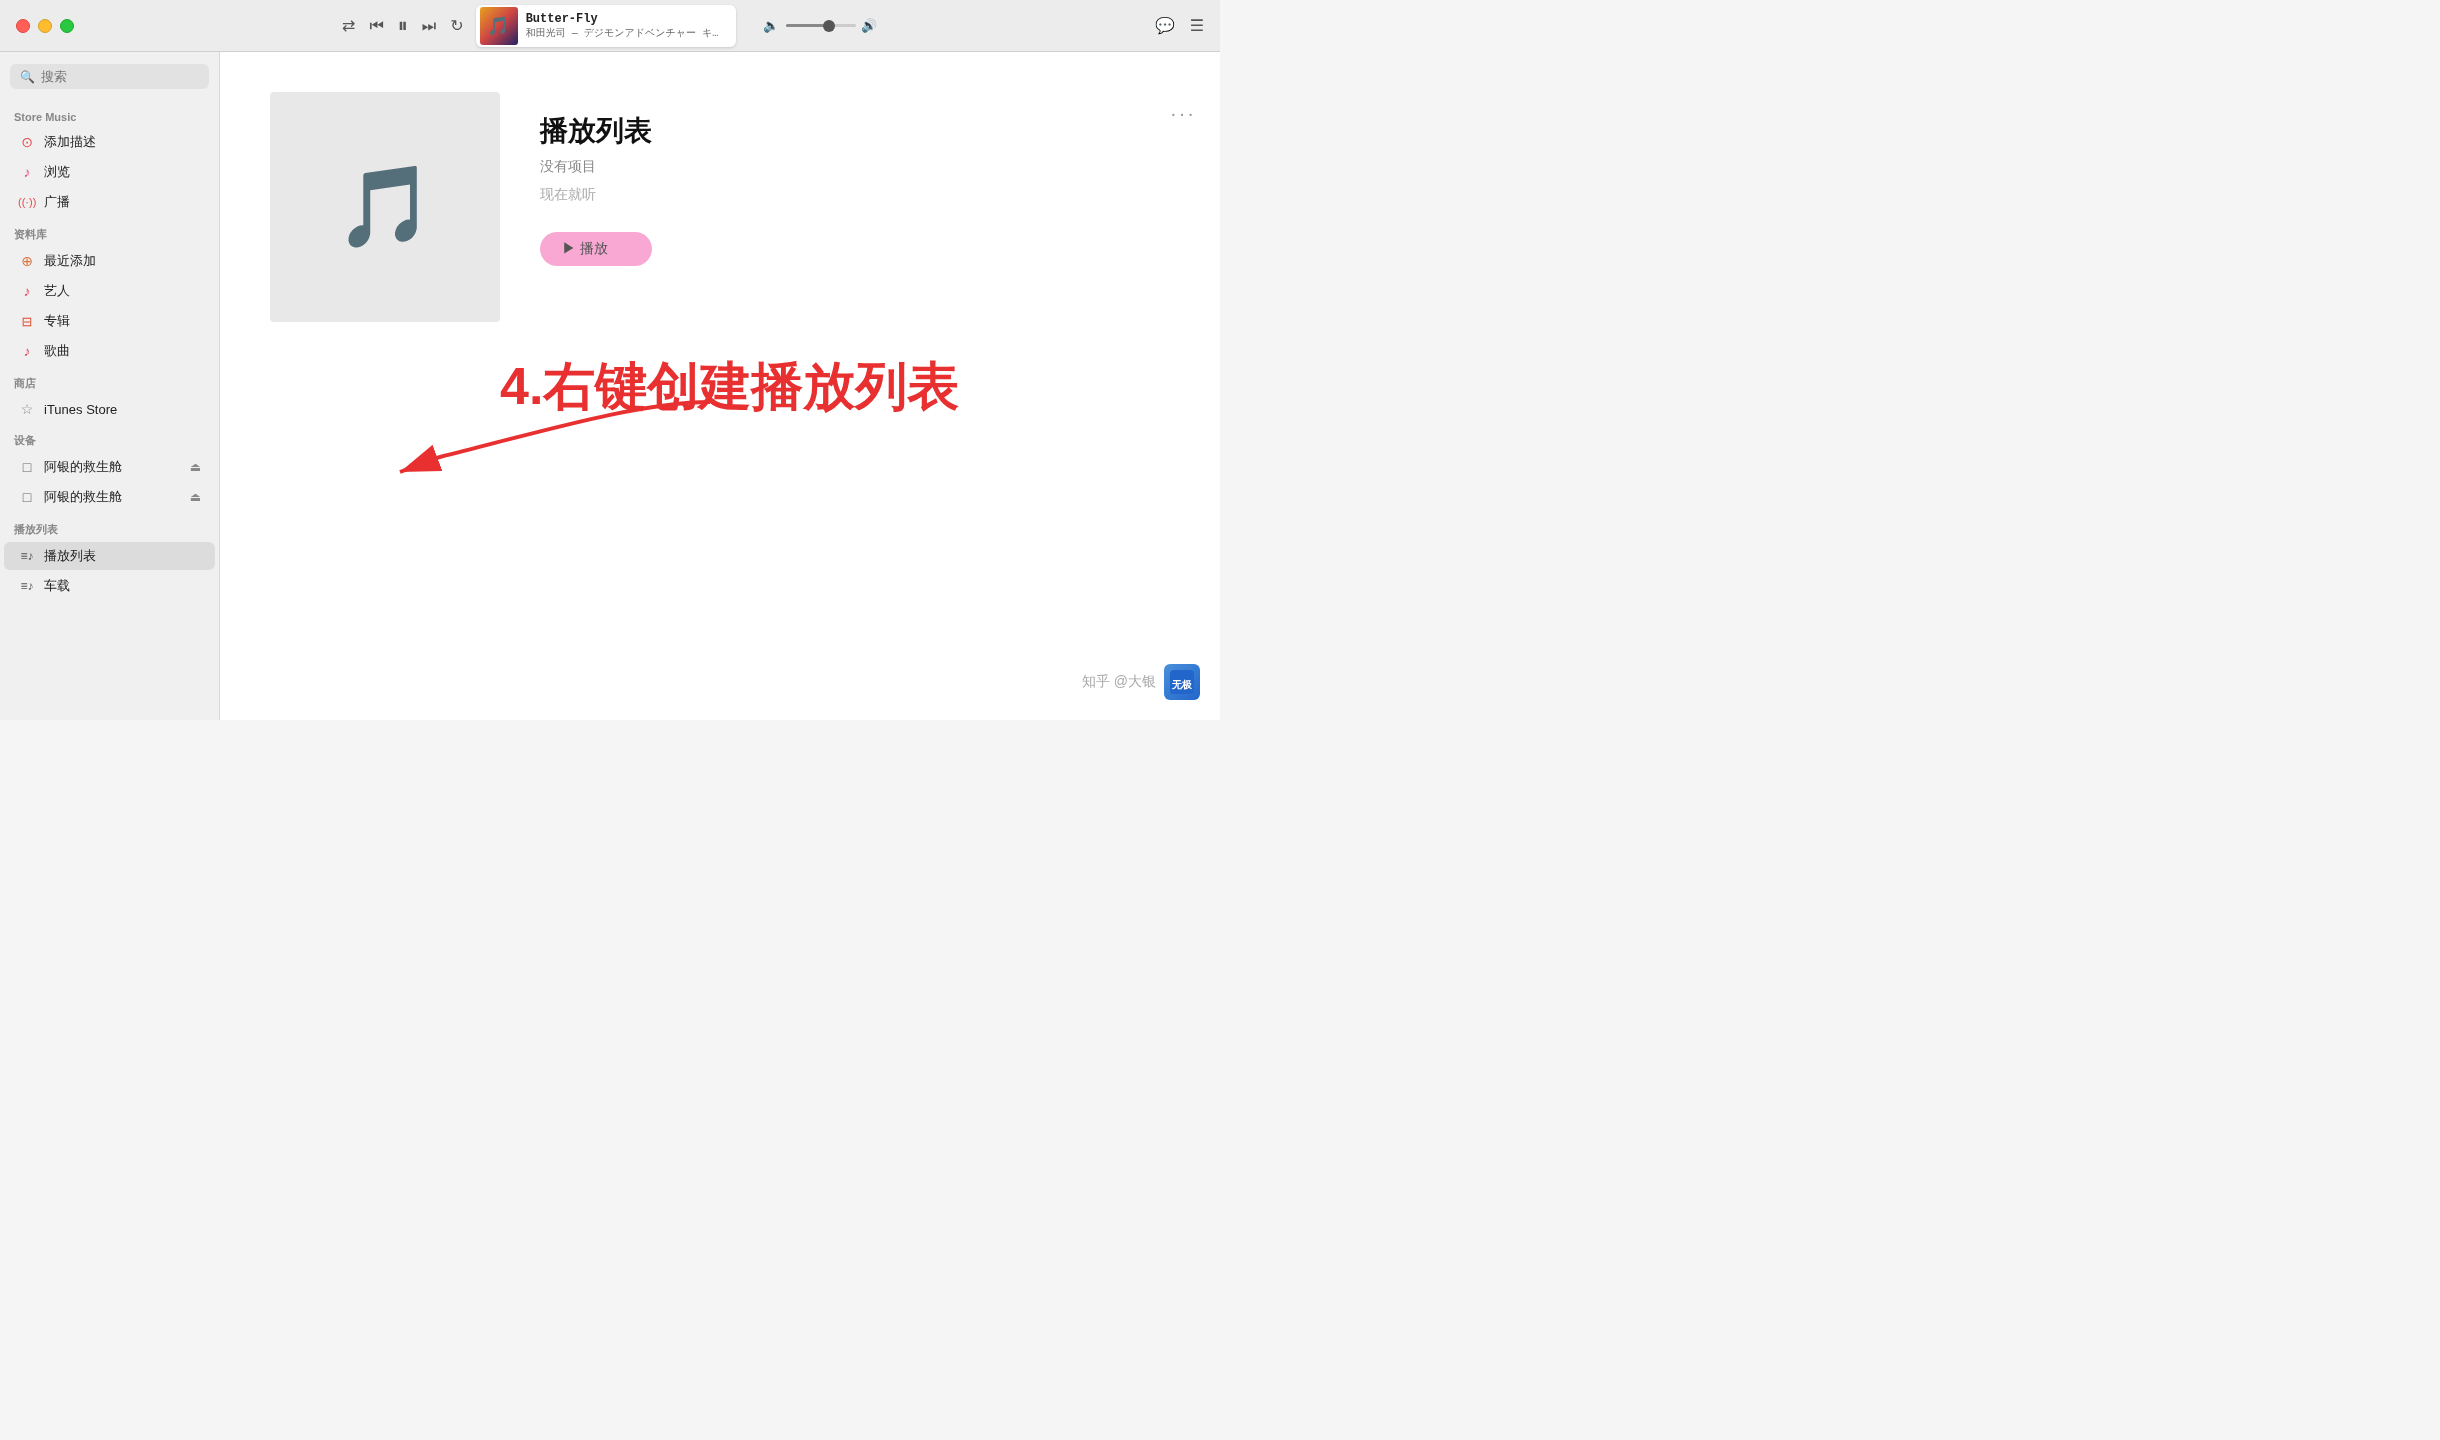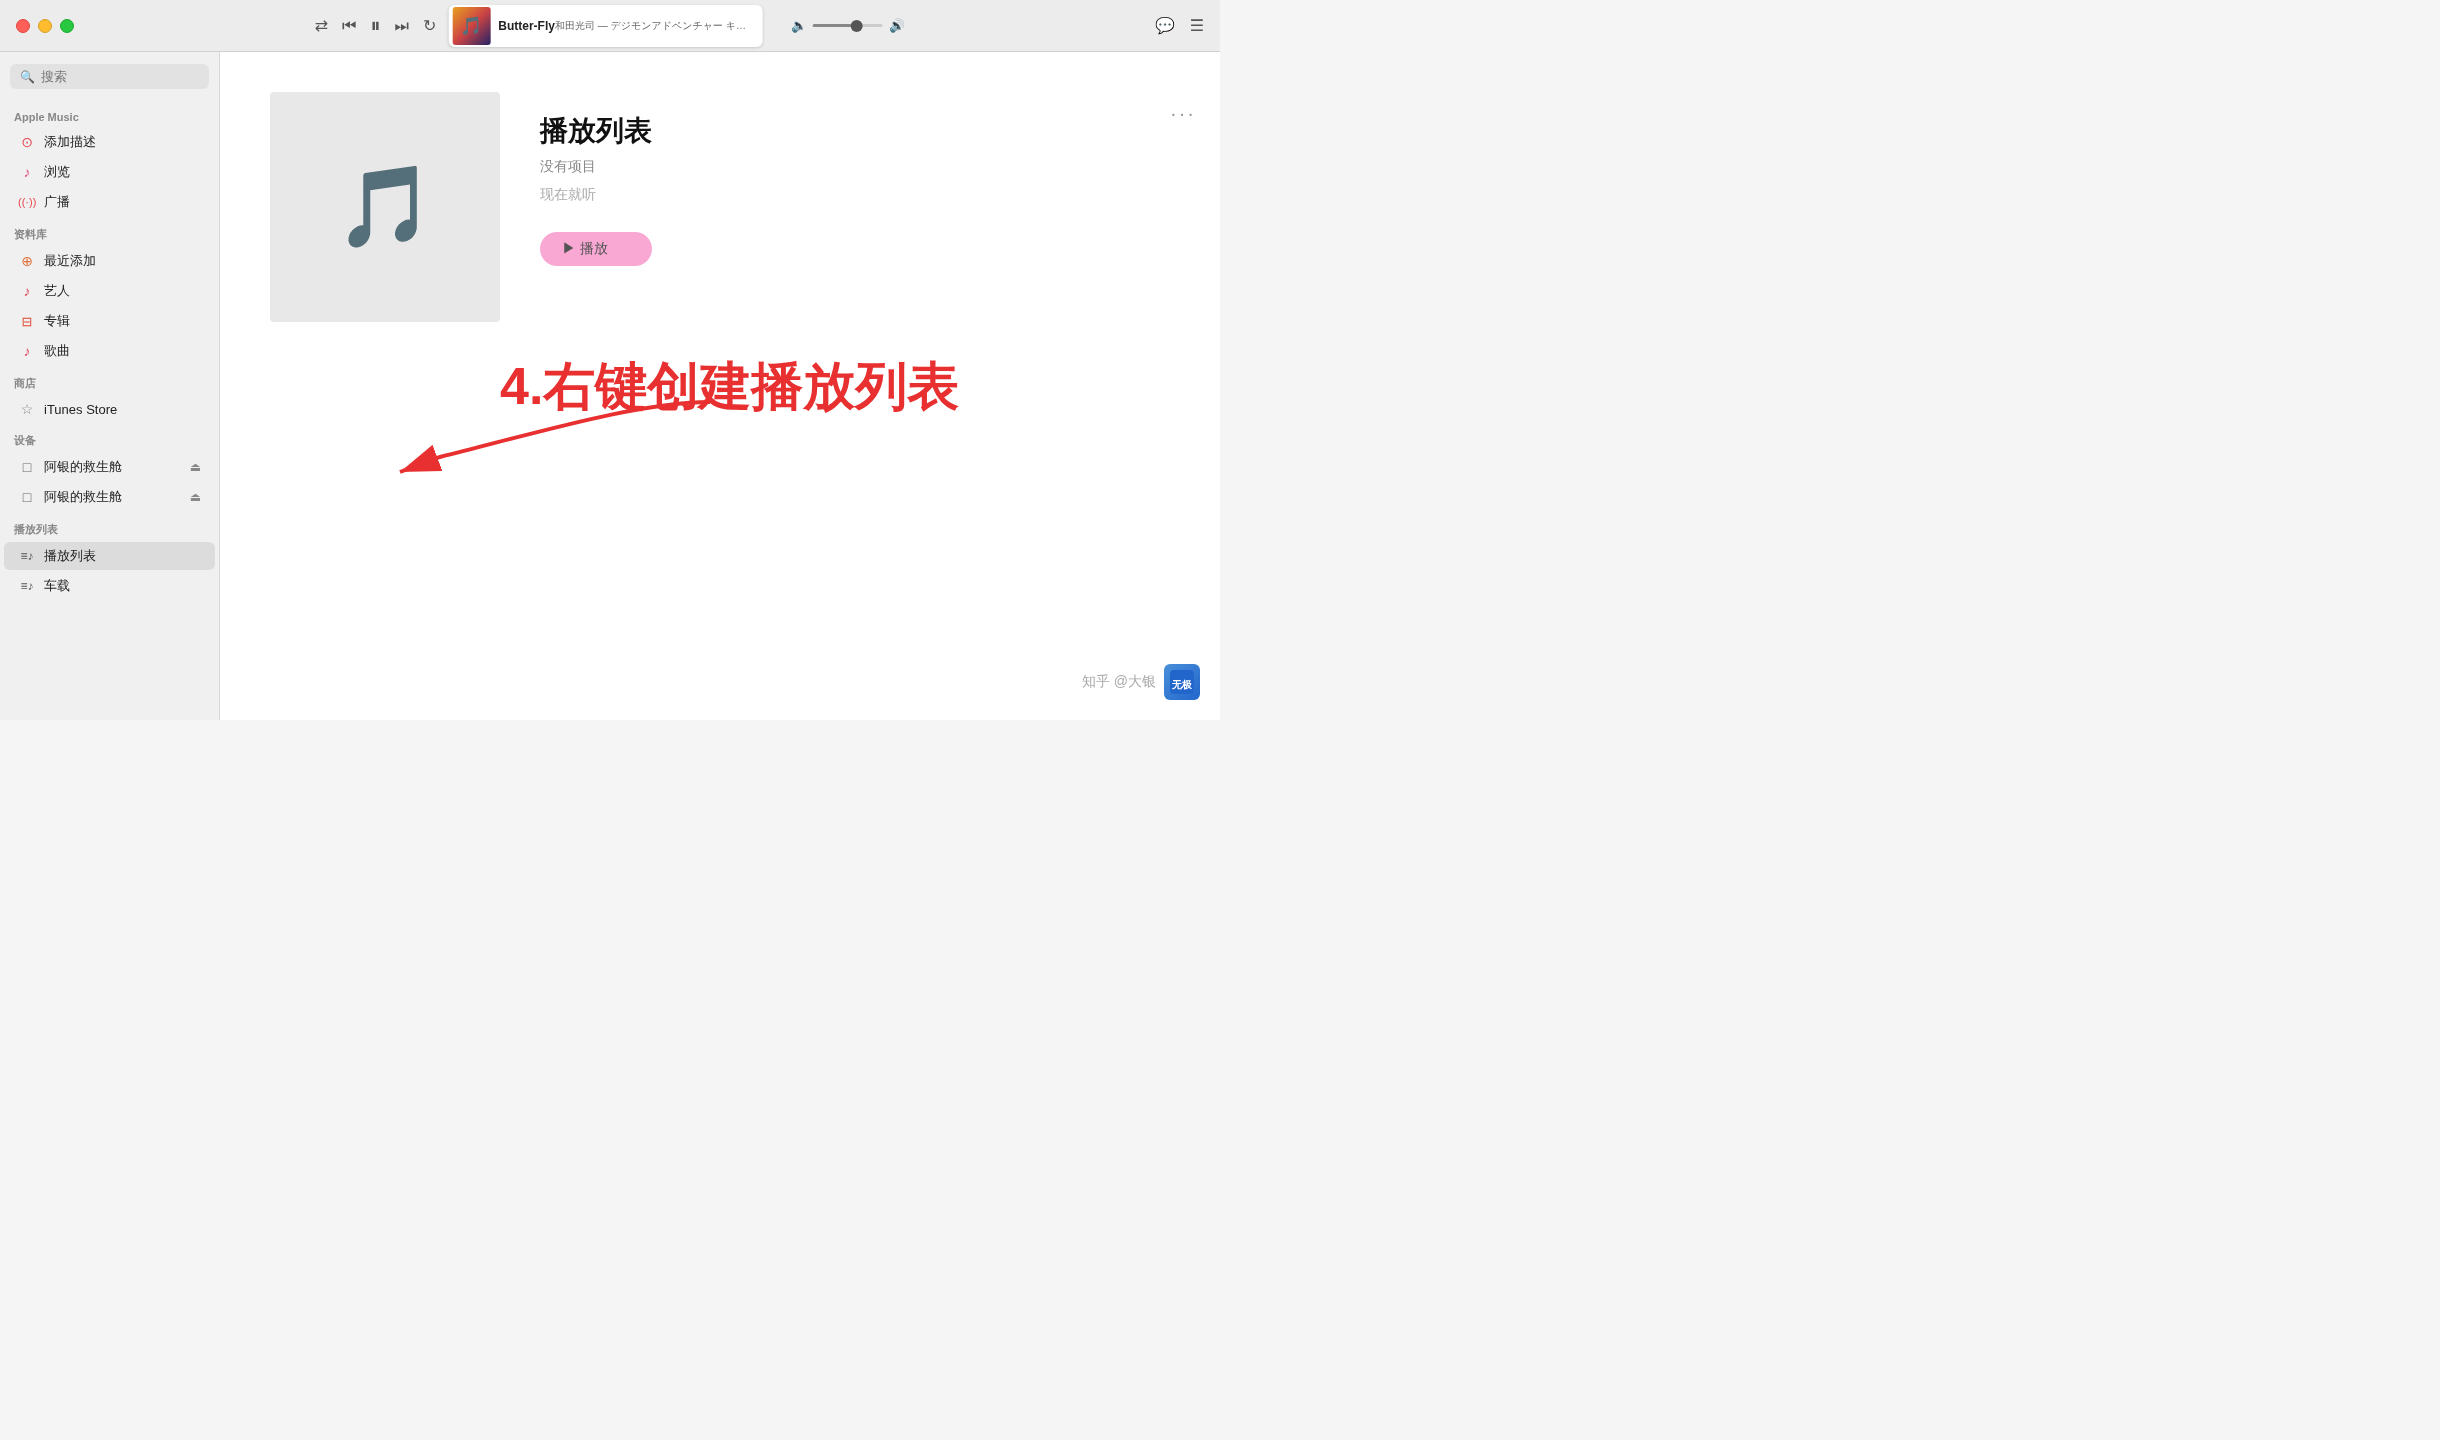--- a/index.html
+++ b/index.html
@@ -76,21 +76,22 @@
       background: linear-gradient(135deg, #e8a020, #c44, #226);
       border-radius: 3px;
       flex-shrink: 0;
       display: flex;
       align-items: center;
       justify-content: center;
       font-size: 18px;
     }
     .now-playing-text {
       display: flex;
-      flex-direction: row;
+      flex-direction: column;
+      font-family: Liberation Mono, monospace;
     }
     .song-title {
       font-size: 12px;
       font-weight: 600;
       color: #222;
     }
     .song-subtitle {
       font-size: 10px;
       color: #666;
       white-space: nowrap;
@@ -386,21 +387,21 @@
 </div>
 
 <div class="main-container">
 
   <div class="sidebar">
     <div class="search-box">
       <span class="search-icon">🔍</span>
       <input class="search-input" type="text" placeholder="搜索" style="">
     </div>
 
-    <div class="section-label">Apple Music</div>
+    <div class="section-label">Store Music</div>
     <div class="sidebar-item">
       <span class="sidebar-item-icon icon-red">⊙</span>
       <span>添加描述</span>
     </div>
     <div class="sidebar-item">
       <span class="sidebar-item-icon icon-pink">♪</span>
       <span>浏览</span>
     </div>
     <div class="sidebar-item">
       <span class="sidebar-item-icon icon-radio" style="font-size:11px;">((·))</span>

